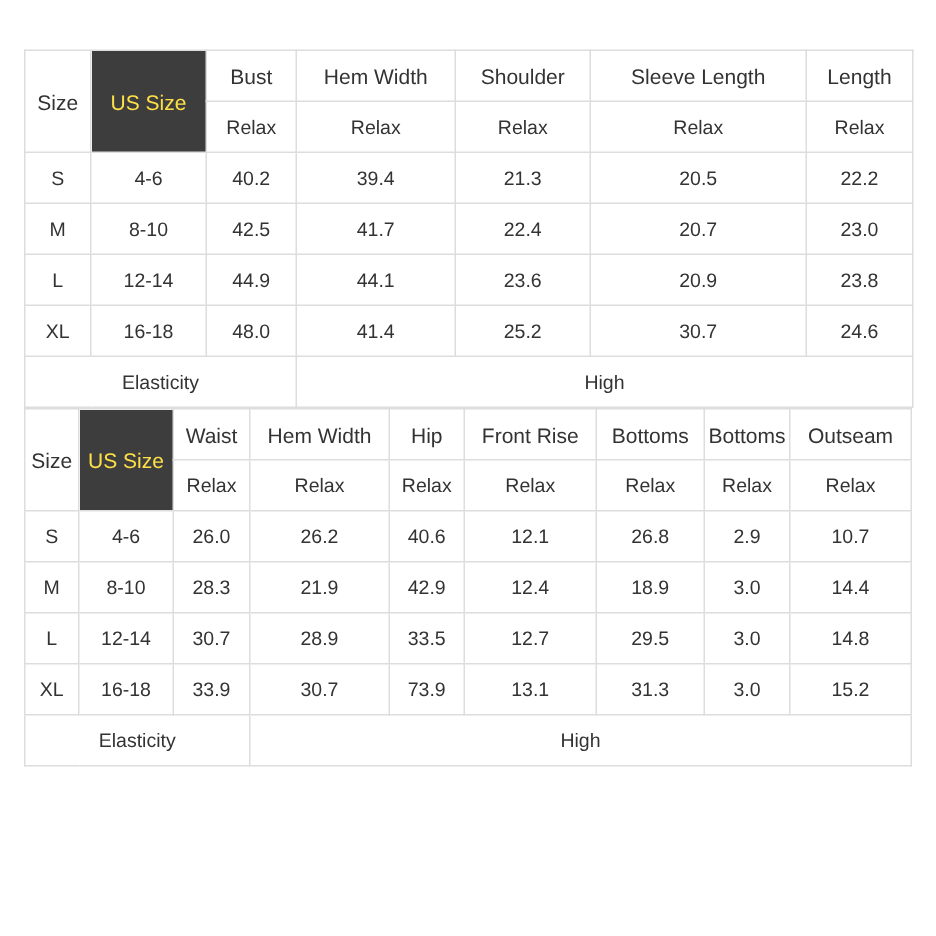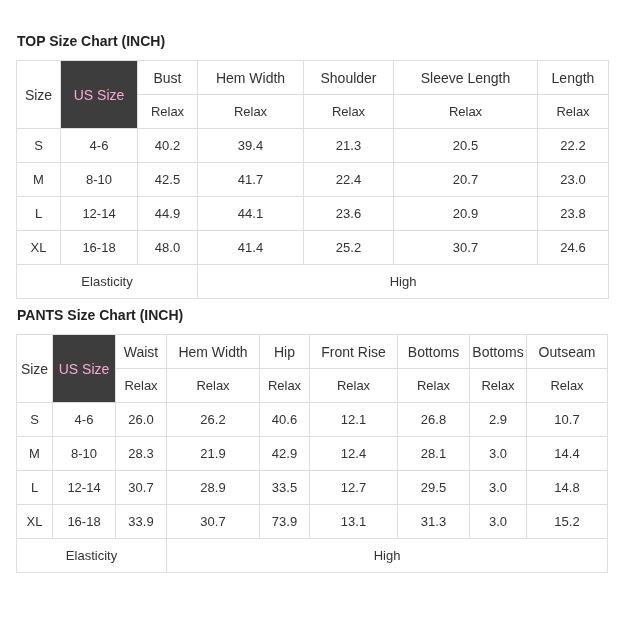--- a/index.html
+++ b/index.html
@@ -38,29 +38,28 @@
     overflow: hidden;
     white-space: nowrap;
   }
   .size-table th {
     font-weight: normal;
     font-size: 14px;
     margin-top: 16px;
   }
   .size-table th.dark {
     background: #3d3d3d;
-    color: #f9a8d4;
+    color: #fde047;
   }
 </style>
 </head>
 <body>
 
 <div class="wrap">
 
-  <h2 class="chart-title">TOP Size Chart (INCH)</h2>
 
   <table class="size-table" style="width:592px">
     <colgroup>
       <col style="width:44px">
         <col style="width:77px">
         <col style="width:60px">
       <col style="width:106px">
         <col style="width:90px">
         <col style="width:144px">
         <col style="width:71px">
@@ -118,21 +117,20 @@
         <td>30.7</td>
         <td>24.6</td>
       </tr>
       <tr>
         <td colspan="3">Elasticity</td>
         <td colspan="4">High</td>
       </tr>
     </tbody>
   </table>
 
-  <h2 class="chart-title second">PANTS Size Chart (INCH)</h2>
 
   <table class="size-table" style="width:591px">
     <colgroup>
       <col style="width:36px">
         <col style="width:63px">
         <col style="width:51px">
       <col style="width:93px">
         <col style="width:50px">
         <col style="width:88px">
       <col style="width:72px">
@@ -171,21 +169,21 @@
         <td>2.9</td>
         <td>10.7</td>
       </tr>
       <tr>
         <td>M</td>
         <td>8-10</td>
         <td>28.3</td>
         <td>21.9</td>
         <td>42.9</td>
         <td>12.4</td>
-        <td>28.1</td>
+        <td>18.9</td>
         <td>3.0</td>
         <td>14.4</td>
       </tr>
       <tr>
         <td>L</td>
         <td>12-14</td>
         <td>30.7</td>
         <td>28.9</td>
         <td>33.5</td>
         <td>12.7</td>

